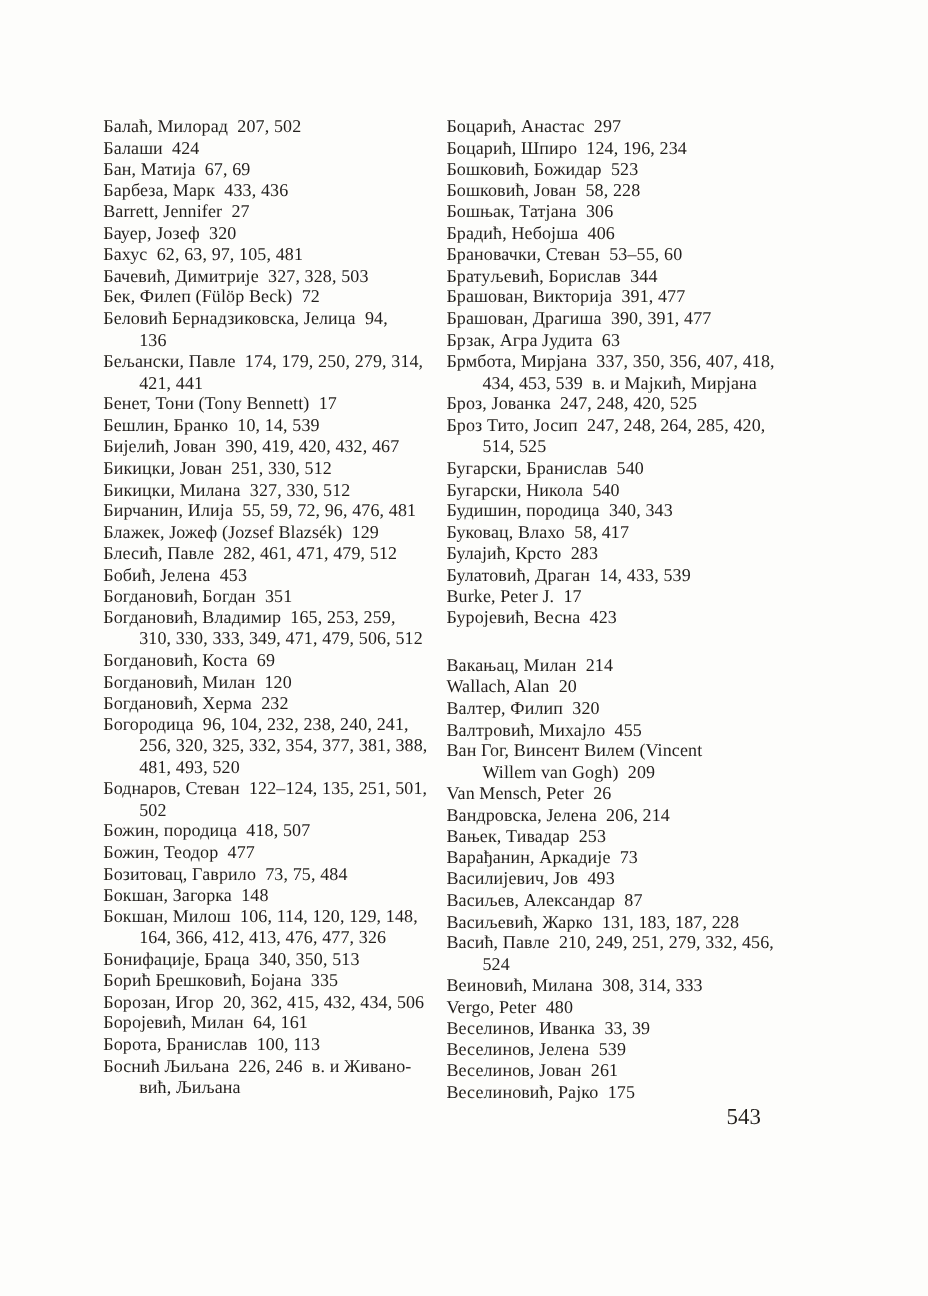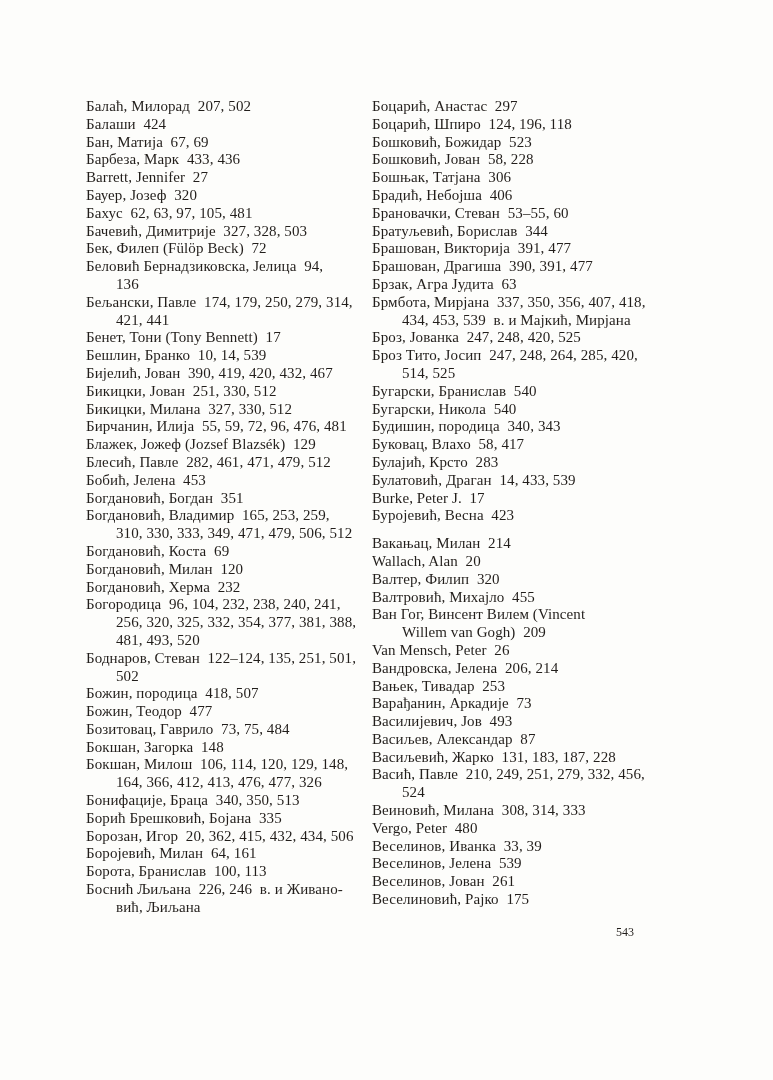--- a/index.html
+++ b/index.html
@@ -29,28 +29,28 @@
     letter-spacing: 0.1px;
   }
   .col-left  { left: 86px; }
   .col-right { left: 372px; }
   .entry {
     white-space: pre;           
     padding-left: 30px;         
     text-indent: -30px;
   }
   .index-group { display: block; }
-  .group-gap { margin-top: 10px; }  
+  .group-gap { margin-top: 22px; }  
   .page-number {
     position: absolute;
     top: 923px;
     left: 372px;
     width: 262px;
     text-align: right;
-    font-size: 12px;
+    font-size: 19px;
     line-height: 18px;
   }
 </style>
 </head>
 <body>
 
 <div class="page">
   <div class="col col-left">
       <div class="entry">Балаћ, Милорад  207, 502</div>
       <div class="entry">Балаши  424</div>
@@ -95,21 +95,21 @@
       <div class="entry">Борић Брешковић, Бојана  335</div>
       <div class="entry">Борозан, Игор  20, 362, 415, 432, 434, 506</div>
       <div class="entry">Боројевић, Милан  64, 161</div>
       <div class="entry">Борота, Бранислав  100, 113</div>
       <div class="entry">Боснић Љиљана  226, 246  в. и Живано-
 вић, Љиљана</div>
     </div>
   <div class="col col-right">
     <div class="index-group">
         <div class="entry">Боцарић, Анастас  297</div>
-        <div class="entry">Боцарић, Шпиро  124, 196, 118</div>
+        <div class="entry">Боцарић, Шпиро  124, 196, 234</div>
         <div class="entry">Бошковић, Божидар  523</div>
         <div class="entry">Бошковић, Јован  58, 228</div>
         <div class="entry">Бошњак, Татјана  306</div>
         <div class="entry">Брадић, Небојша  406</div>
         <div class="entry">Брановачки, Стеван  53–55, 60</div>
         <div class="entry">Братуљевић, Борислав  344</div>
         <div class="entry">Брашован, Викторија  391, 477</div>
         <div class="entry">Брашован, Драгиша  390, 391, 477</div>
         <div class="entry">Брзак, Агра Јудита  63</div>
         <div class="entry">Брмбота, Мирјана  337, 350, 356, 407, 418,

